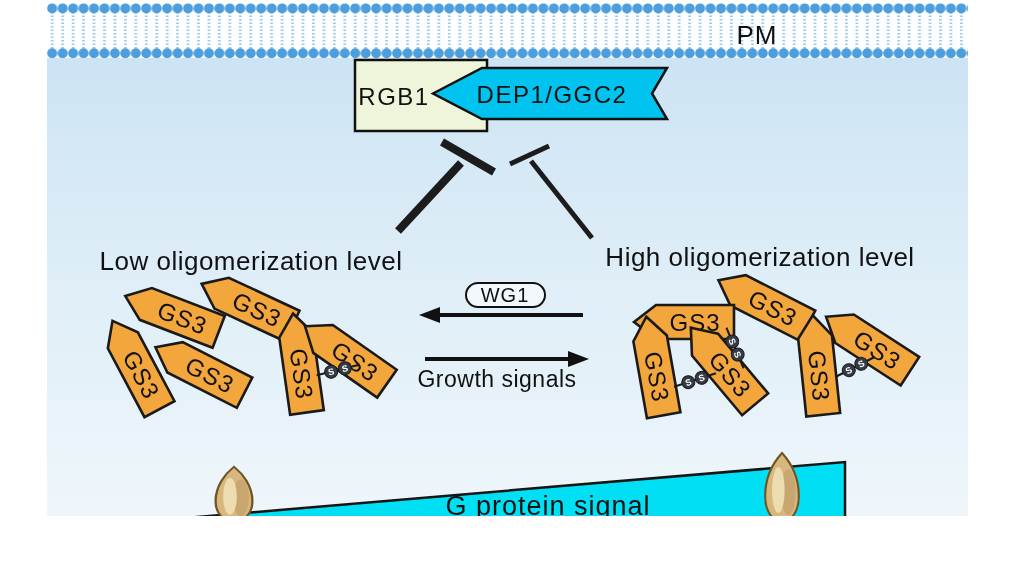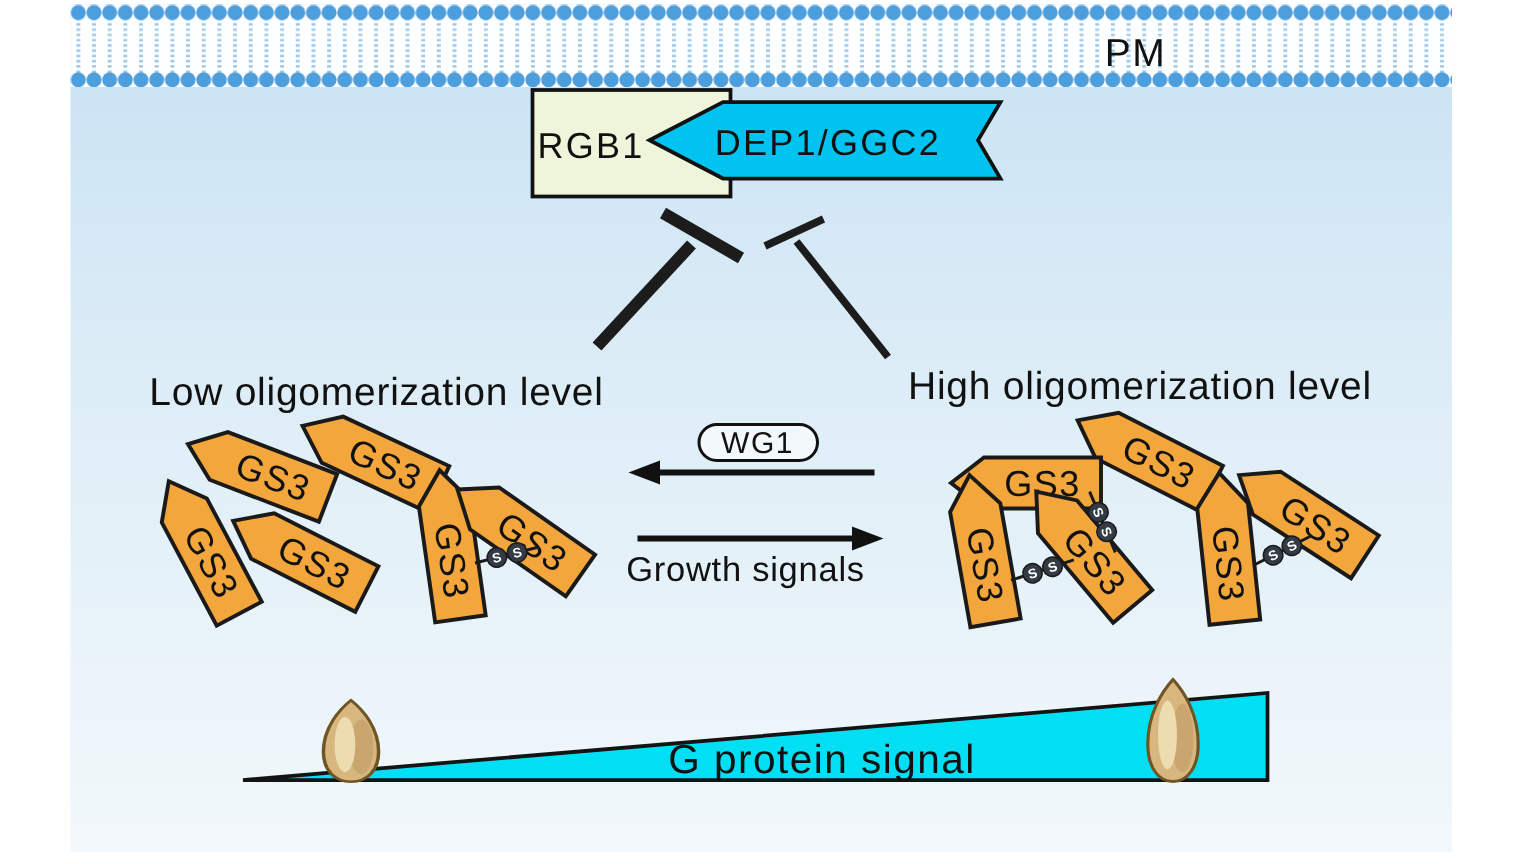--- a/index.html
+++ b/index.html
@@ -1,16 +1,16 @@
 <!DOCTYPE html>
 <html><head>
 <meta charset="utf-8">
 <style>
   html,body{margin:0;padding:0;background:#ffffff;}
-  .stage{position:relative;width:1024px;height:576px;background:#ffffff;overflow:hidden;
+  .stage{position:relative;width:1024px;height:516px;background:#ffffff;overflow:hidden;
          font-family:"Liberation Sans", sans-serif;}
   svg{position:absolute;left:0;top:0;}
   text{fill:#111;font-family:"Liberation Sans", sans-serif;}
   .lbl-big{font-size:26px;letter-spacing:0.5px;}
   .lbl-complex{font-size:24px;letter-spacing:1.5px;}
   .lbl-pm{font-size:26px;letter-spacing:1px;}
   .lbl-wg1{font-size:20px;letter-spacing:1px;}
   .lbl-growth{font-size:23px;letter-spacing:0.5px;}
   .lbl-wedge{font-size:27px;letter-spacing:1px;}
   .gs3-shape{fill:#f2a63c;stroke:#1a1a1a;stroke-width:2.6;stroke-linejoin:miter;}

